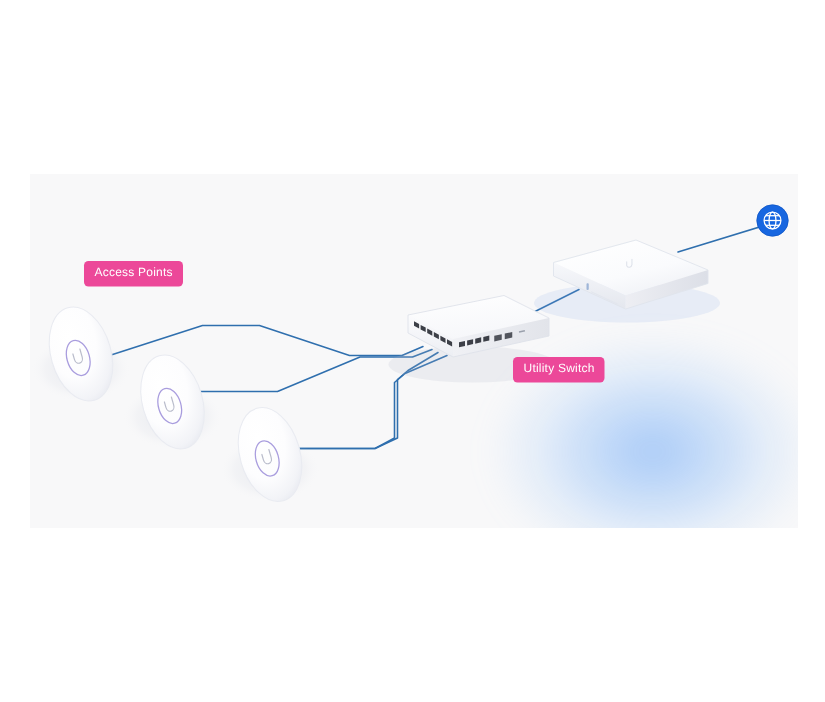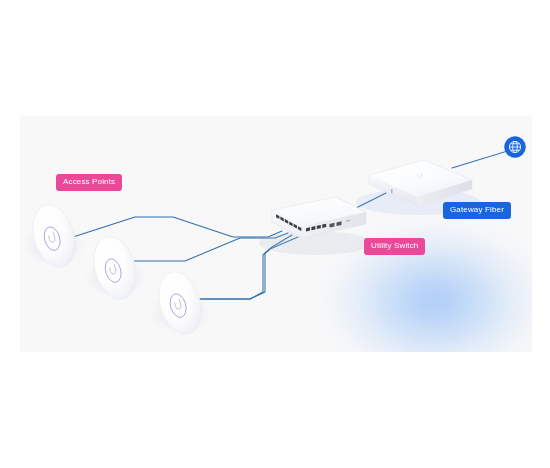--- a/index.html
+++ b/index.html
@@ -66,21 +66,21 @@
     line-height: 1;
     padding: 4px 7px 5px 7px;
     border-radius: 3px;
     white-space: nowrap;
     font-family: "Liberation Sans", sans-serif;
   }
   .pill.grey { background: #ec4899; }
   .pill.blue { background: #1766e0; }
 
   #label-access-points { left: 36px; top: 58px; }
-  #label-utility-switch { left: 344px; top: 122px; }
+  #label-utility-switch { left: 322px; top: 122px; }
   #label-gateway-fiber  { left: 423px; top: 86px; }
 </style>
 </head>
 <body>
 
 <div id="diagram-canvas">
 
   <div class="glow"></div>
 
   <svg class="layer cables" viewBox="0 0 512 236">
@@ -240,15 +240,14 @@
         <line x1="490.6" y1="27.8" x2="499.4" y2="27.8"></line>
         <line x1="490.6" y1="34.2" x2="499.4" y2="34.2"></line>
       </g>
     </g>
   </svg>
 
   <div class="pill grey" id="label-access-points">Access Points</div>
 
   <div class="pill grey" id="label-utility-switch">Utility Switch</div>
 
-  <div class="pill blue" id="label-gateway-fiber">Gateway Fiber</div>
 
 </div>
 
 </body></html>

